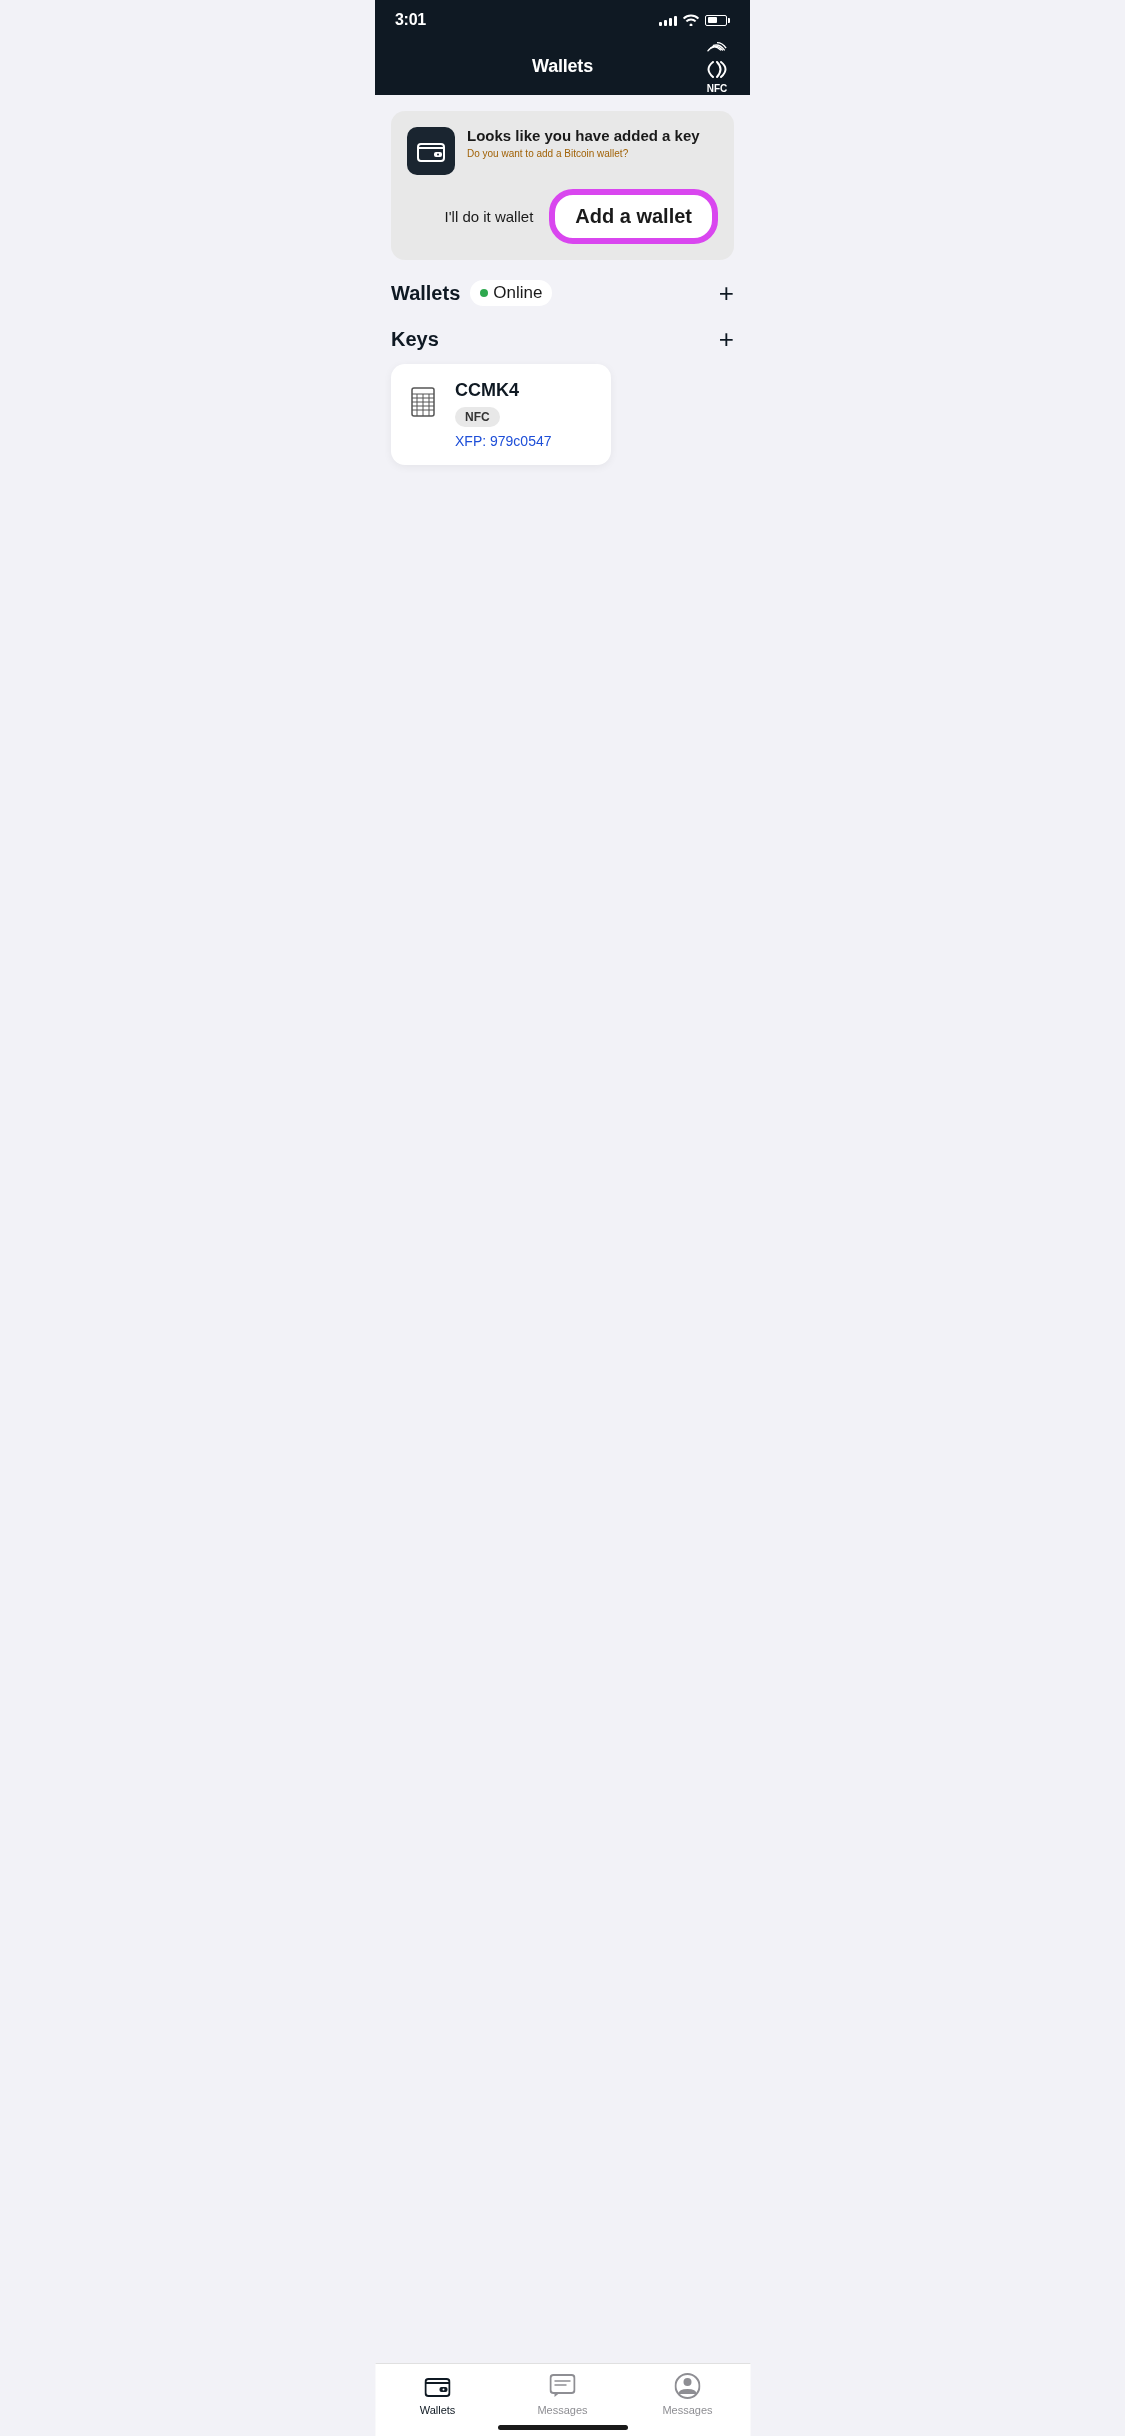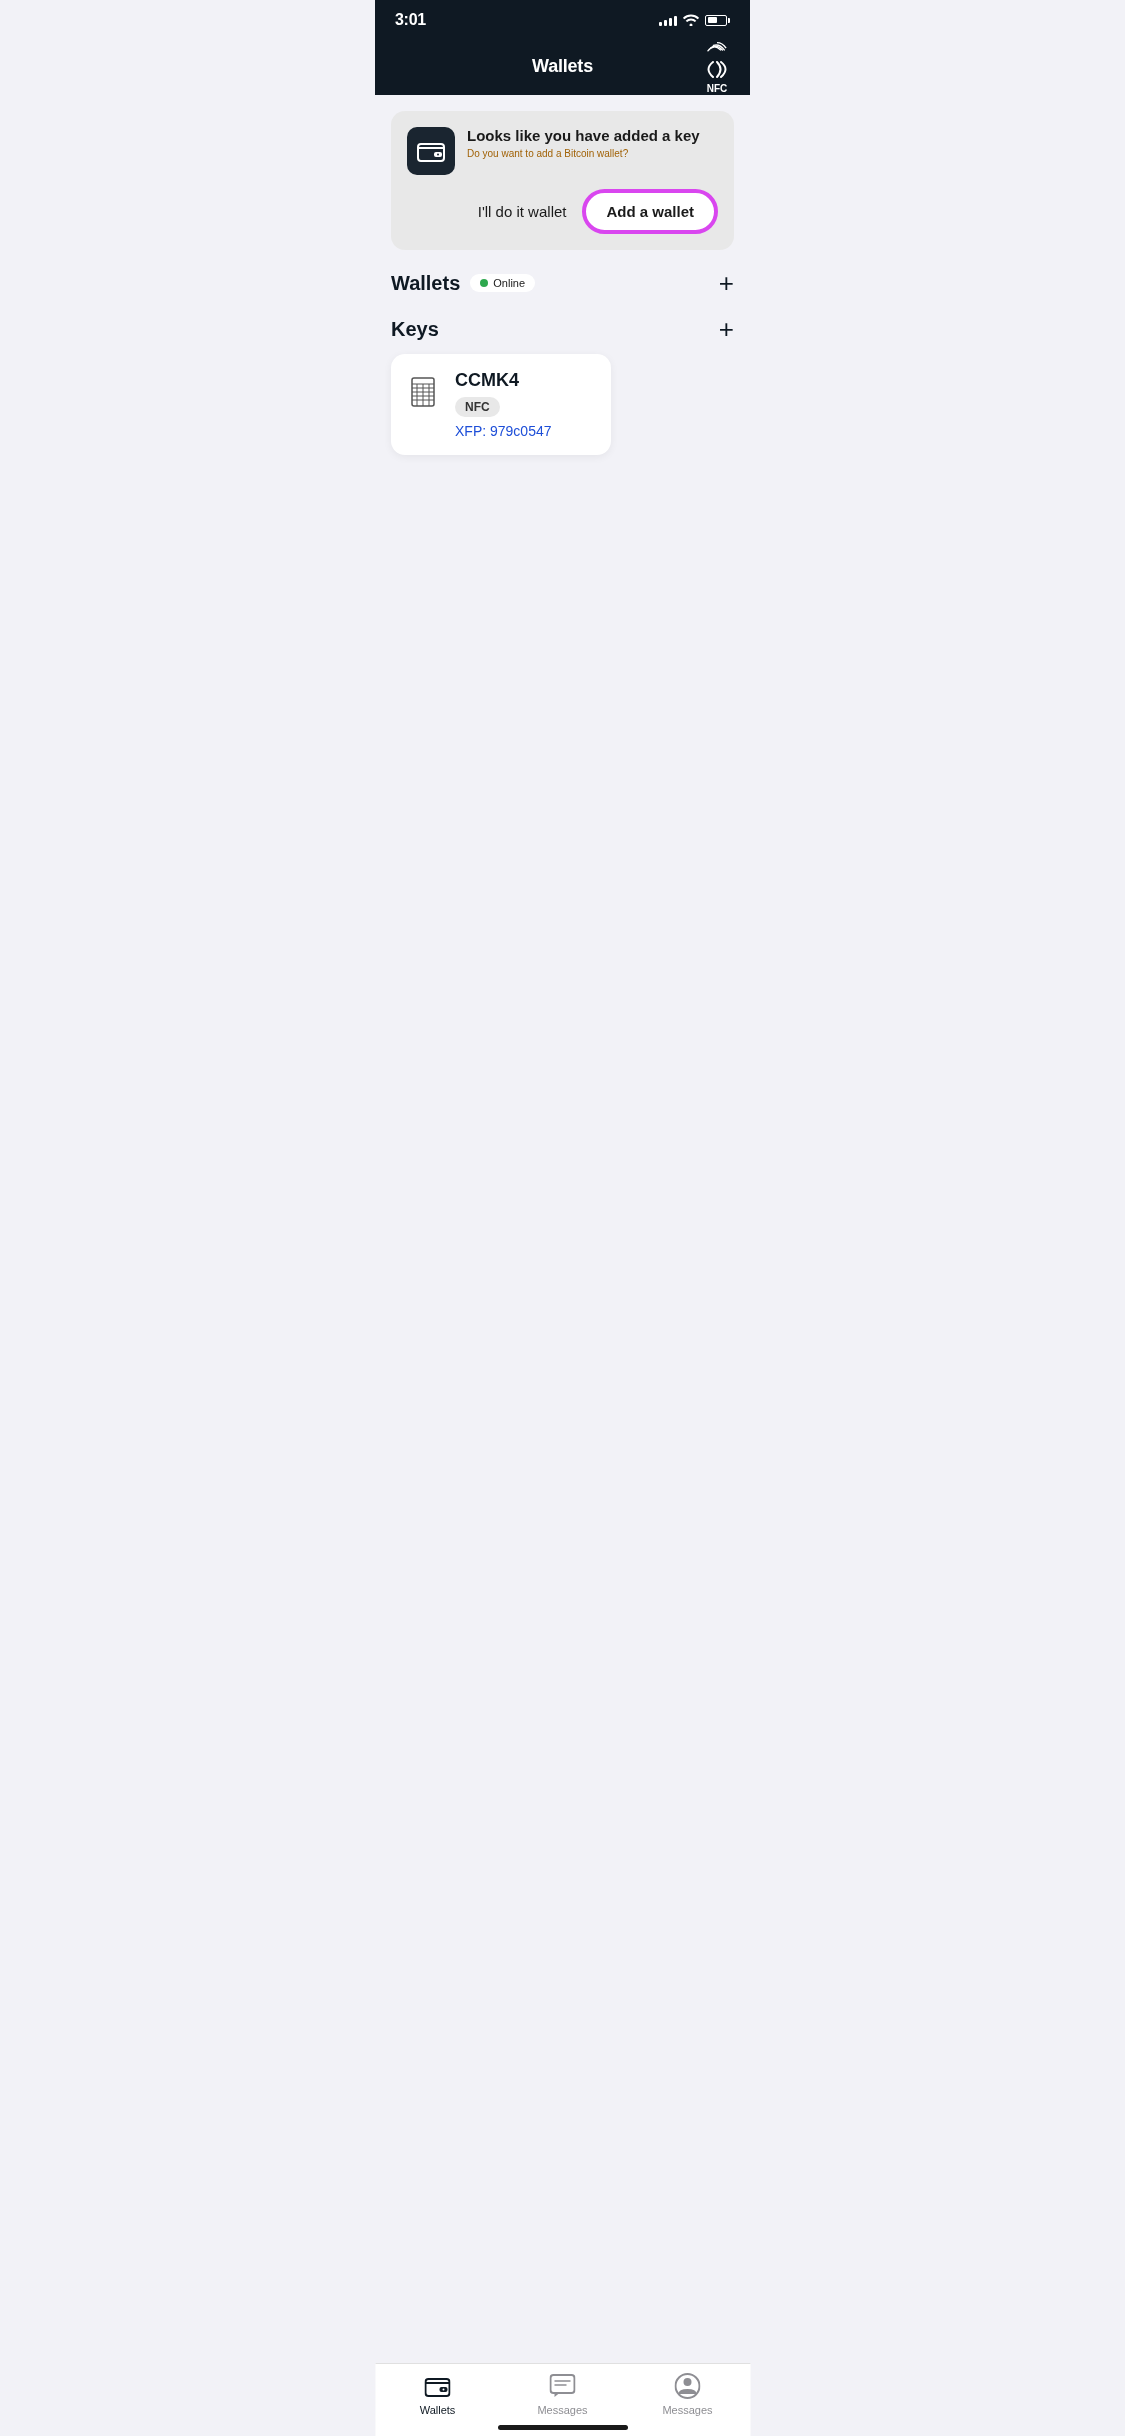--- a/index.html
+++ b/index.html
@@ -155,24 +155,24 @@
     .later-btn {
       font-size: 15px;
       color: #1a1a1a;
       background: none;
       border: none;
       cursor: pointer;
       font-weight: 400;
     }
     .add-wallet-btn {
       background: white;
-      border: 4px solid #d946ef;
+      border: 6px solid #d946ef;
       border-radius: 24px;
       padding: 10px 20px;
-      font-size: 15px;
+      font-size: 20px;
       font-weight: 700;
       color: #1a1a1a;
       cursor: pointer;
     }
 
     
     .section {
       margin-bottom: 20px;
     }
     .section-header {
@@ -199,21 +199,21 @@
       align-items: center;
       gap: 5px;
     }
     .online-dot {
       width: 8px;
       height: 8px;
       background: #2ea84e;
       border-radius: 50%;
     }
     .online-text {
-      font-size: 11px;
+      font-size: 17px;
       color: #1a1a1a;
       font-weight: 500;
     }
     .add-btn {
       font-size: 26px;
       color: #0f1923;
       background: none;
       border: none;
       cursor: pointer;
       font-weight: 300;

